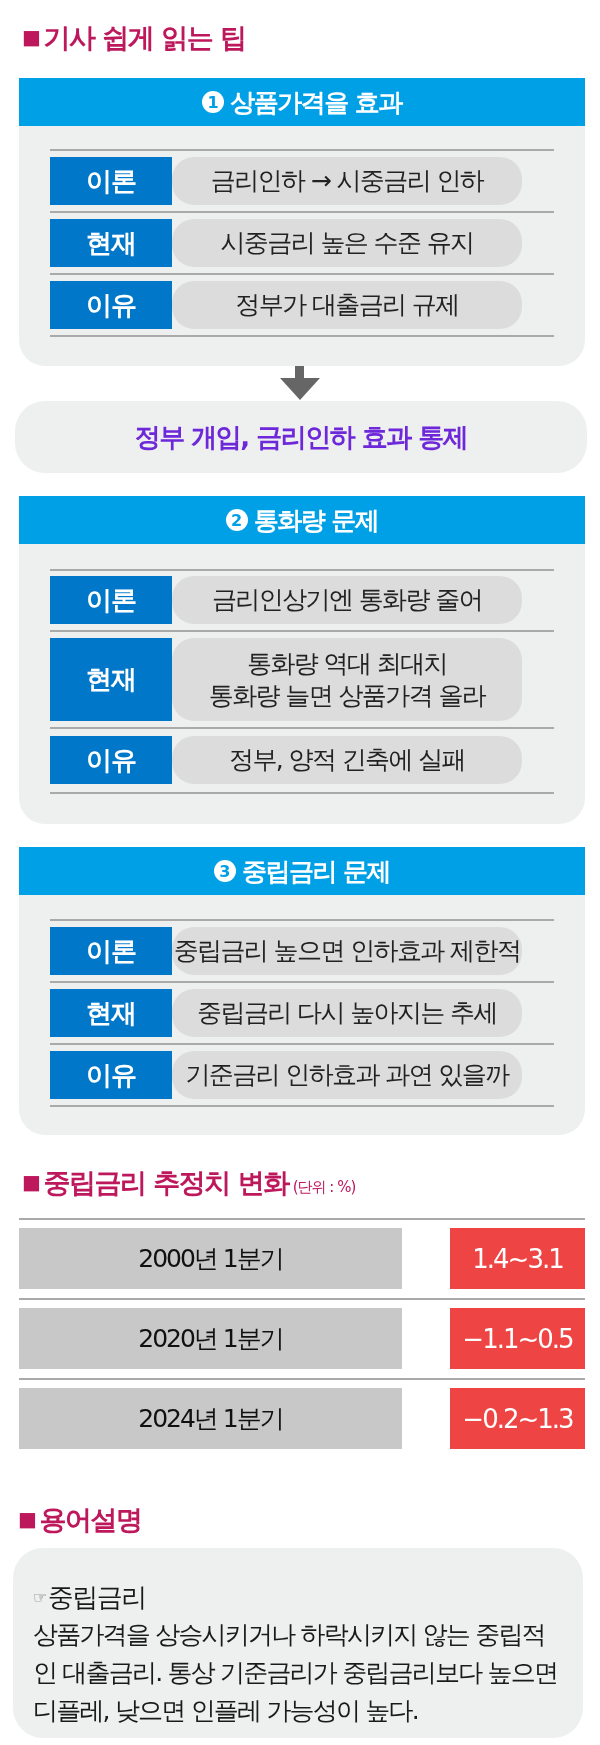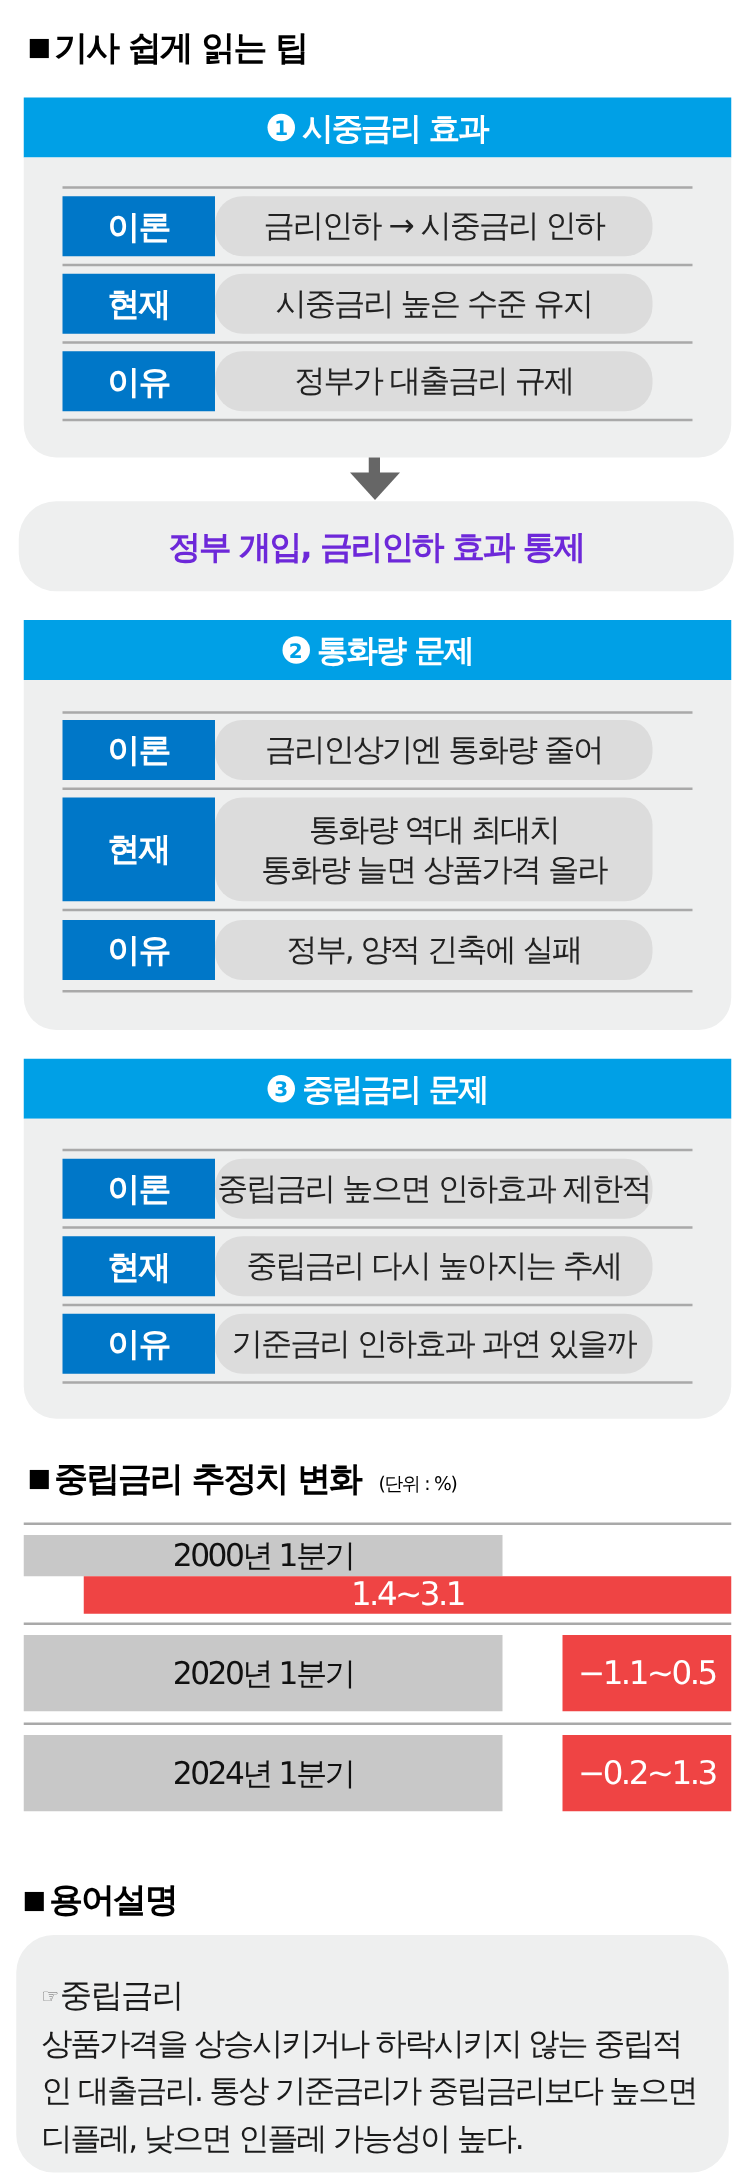--- a/index.html
+++ b/index.html
@@ -3,25 +3,25 @@
 <meta charset="utf-8">
 <style>
   html, body { margin: 0; padding: 0; }
   body {
     width: 600px; height: 1745px; background: #ffffff; position: relative;
     font-family: "DejaVu Sans", "Liberation Sans", sans-serif; color: #1e1e1e;
     overflow: hidden;
   }
   .abs { position: absolute; }
   .heading {
-    font-size: 27px; font-weight: bold; letter-spacing: -1.5px; color: #000000;
+    font-size: 27px; font-weight: bold; letter-spacing: -1.5px; color: #be185d;
     line-height: 34px; white-space: nowrap;
   }
   .heading .sq { font-size: 20px; margin-right: 4px; vertical-align: 3px; }
-  .heading .unit { font-size: 15px; font-weight: normal; letter-spacing: -1px; margin-left: 14px; }
+  .heading .unit { font-size: 15px; font-weight: normal; letter-spacing: -1px; margin-left: 4px; }
   .sec-header {
     left: 19px; width: 566px; height: 48px; background: #00a0e6;
     color: #fff; font-weight: bold; font-size: 25px; letter-spacing: -1.5px;
     display: flex; align-items: center; justify-content: center;
   }
   .sec-header .num {
     display: inline-flex; width: 22px; height: 22px; border-radius: 50%;
     background: #fff; color: #00a0e6; font-size: 16px; align-items: center;
     justify-content: center; margin-right: 6px; letter-spacing: 0;
   }
@@ -78,21 +78,21 @@
 </style>
 </head>
 <body>
 
 <div class="abs heading" style="left:22px; top:20px;">
   <span class="sq">■</span><span>기사 쉽게 읽는 팁</span>
 </div>
 
 <div class="abs sec-header" style="top:78px;">
   <span class="num">1</span>
-  <span>시중금리 효과</span>
+  <span>상품가격을 효과</span>
 </div>
 <div class="abs sec-body" style="top:126px; height:240px;"></div>
 <div class="abs hline" style="top:149px;"></div>
 <div class="abs row" style="top:157px; height:48px;">
   <div class="label">이론</div>
   <div class="content">
       <span>금리인하 → 시중금리 인하</span>
     </div>
 </div>
 <div class="abs hline" style="top:211px;"></div>
@@ -169,21 +169,21 @@
   <div class="content">
       <span>기준금리 인하효과 과연 있을까</span>
     </div>
 </div>
 <div class="abs hline" style="top:1105px;"></div>
 
 <div class="abs heading" style="left:22px; top:1165px;">
   <span class="sq">■</span><span>중립금리 추정치 변화</span><span class="unit">(단위 : %)</span>
 </div>
 <div class="abs t-line" style="top:1218px;"></div>
-<div class="abs t-row" style="top:1228px;flex-direction:column;">
+<div class="abs t-row" style="top:1228px;">
   <div class="period">2000년 1분기</div>
   <div class="value">1.4~3.1</div>
 </div>
 <div class="abs t-line" style="top:1298px;"></div>
 <div class="abs t-row" style="top:1308px;justify-content:flex-end;">
   <div class="period">2020년 1분기</div>
   <div class="value">−1.1~0.5</div>
 </div>
 <div class="abs t-line" style="top:1378px;"></div>
 <div class="abs t-row" style="top:1388px;">

